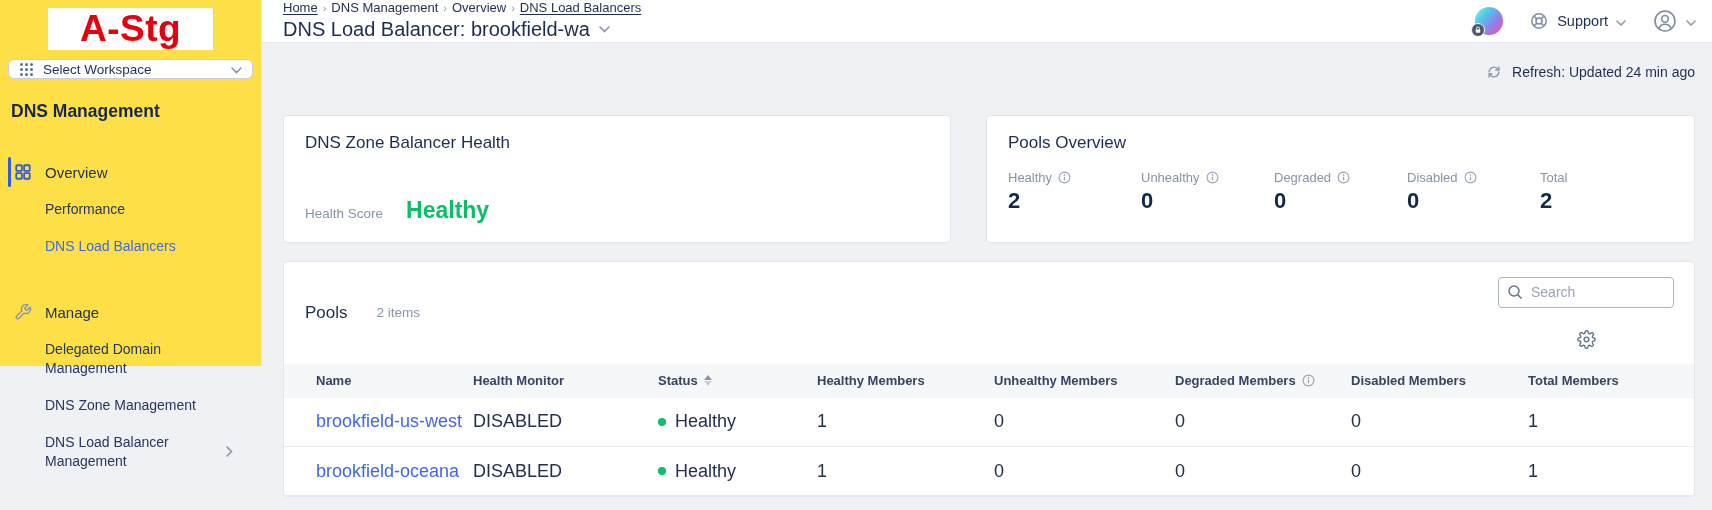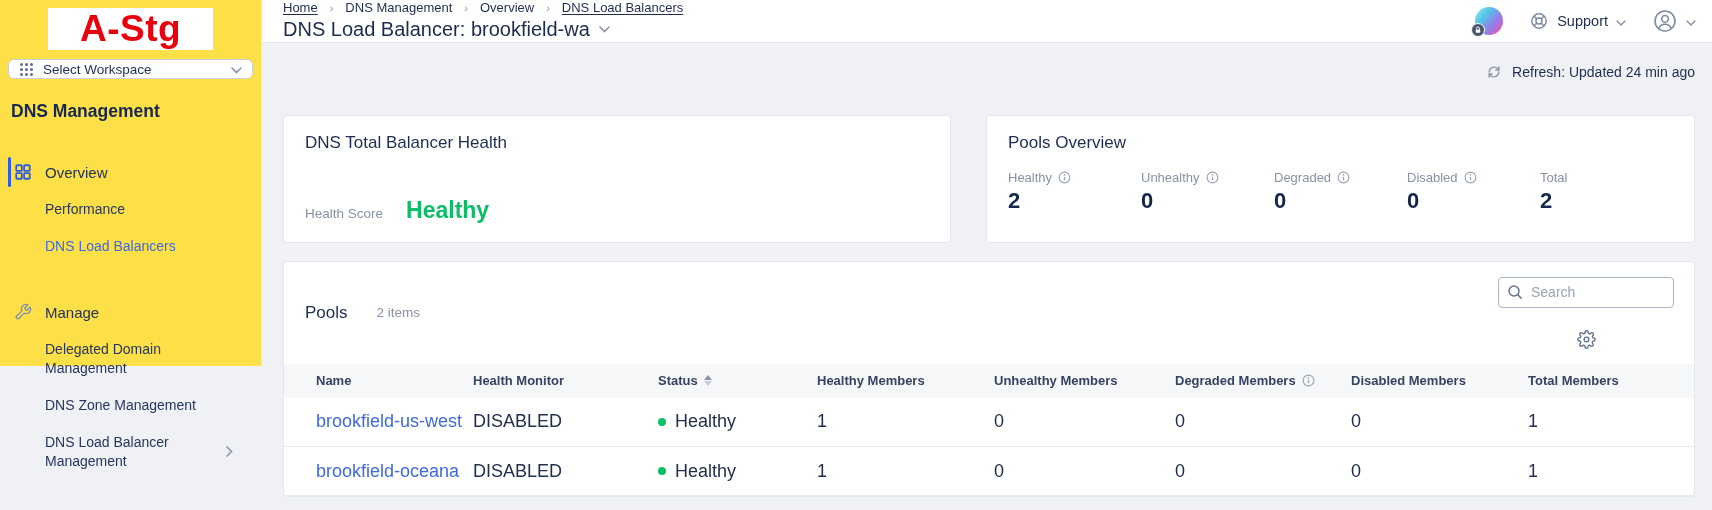--- a/index.html
+++ b/index.html
@@ -35,21 +35,21 @@
   }
   .nav-sub.selected { color:#3f69e2; }
   .nav-sub .spacer { flex:1; }
   
   .main { flex:1; display:flex; flex-direction:column; min-width:0; }
   .topbar {
     height:63px; background:#fff; border-bottom:1px solid #e4e7ec;
     display:flex; align-items:center; padding:0 16px 0 21px;
   }
   .crumb-title { display:flex; flex-direction:column; gap:3px; }
-  .breadcrumb { display:flex; align-items:center; gap:12px; font-size:13px; color:#1f2d52; }
+  .breadcrumb { display:flex; align-items:center; gap:5px; font-size:13px; color:#1f2d52; }
   .breadcrumb .sep { color:#8a94a6; font-size:11px; }
   .crumb-link { text-decoration:underline; text-underline-offset:2px; cursor:pointer; }
   .crumb-plain { cursor:default; }
   .page-title-row { display:flex; align-items:center; gap:9px; }
   .page-title { font-size:20px; color:#1c2b50; }
   .topbar-right { margin-left:auto; display:flex; align-items:center; gap:26px; }
   .avatar-wrap { position:relative; width:28px; height:28px; cursor:pointer; }
   .avatar {
     width:28px; height:28px; border-radius:50%;
     background:linear-gradient(130deg,#9bf2e2 0%,#52c6e9 32%,#8f82e9 62%,#df59b9 88%);
@@ -262,21 +262,21 @@
           <path d="M12.8 8a4.8 4.8 0 0 1-8.2 3.4L3.2 10"></path>
           <polyline points="3.1 13.1 3.1 10 6.2 10"></polyline>
         </svg>
       </span>
       <span class="refresh-label">Refresh: Updated 24 min ago</span>
     </div>
 
     <div class="cards-row">
 
       <div class="card health-card">
-        <div class="card-title">DNS Total Balancer Health</div>
+        <div class="card-title">DNS Zone Balancer Health</div>
         <div class="score-row">
           <span class="score-label">Health Score</span>
           <span class="score-value">Healthy</span>
         </div>
       </div>
 
       <div class="card pools-ov-card">
         <div class="card-title">Pools Overview</div>
         <div class="stats-row">
           <div class="stat">

